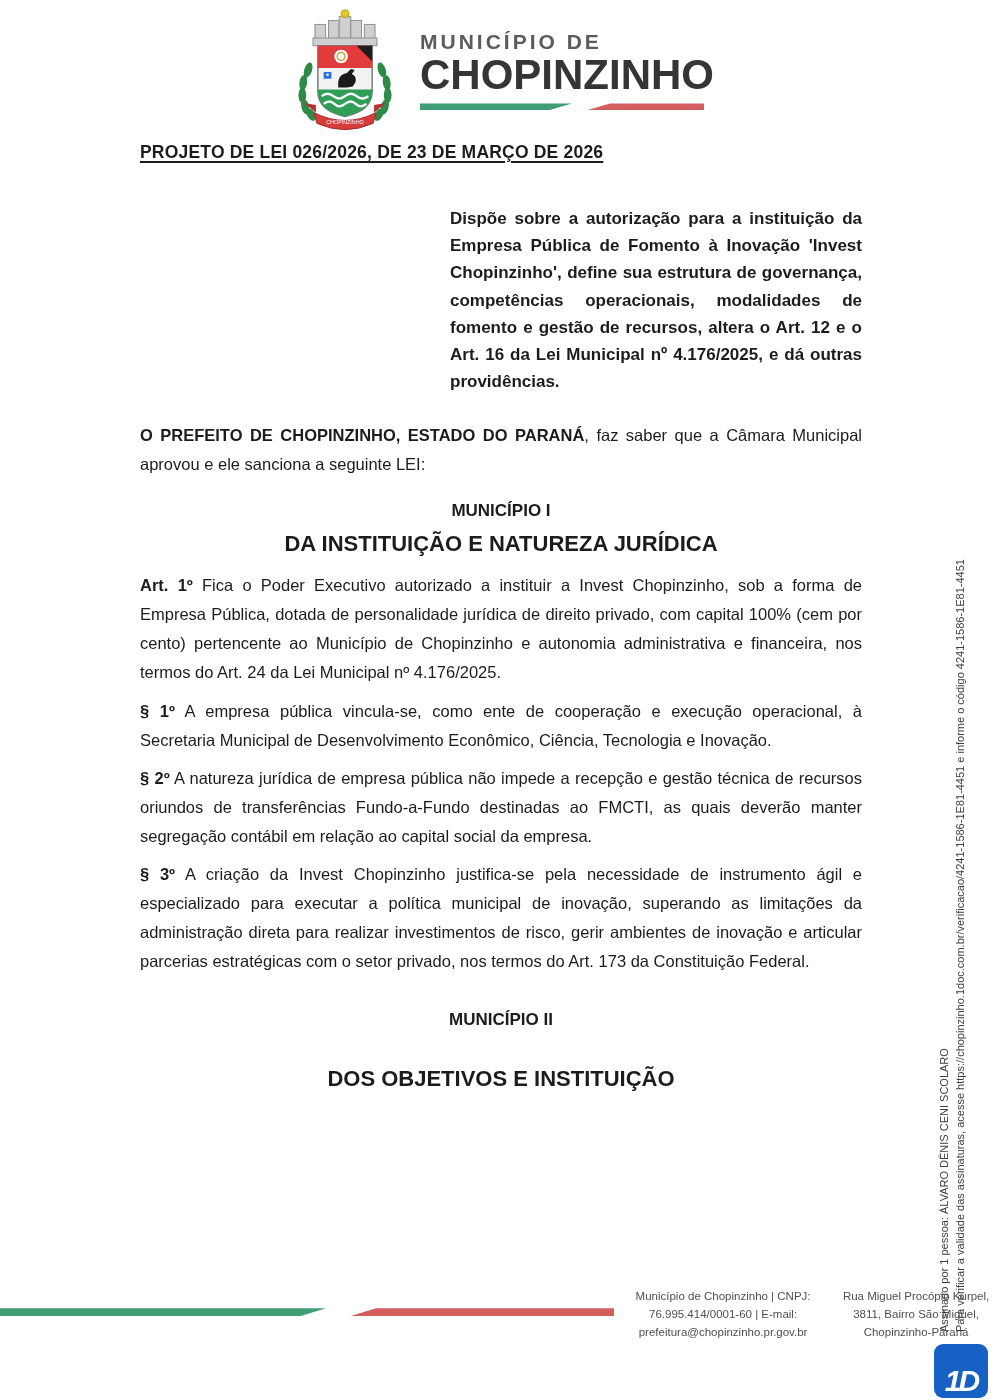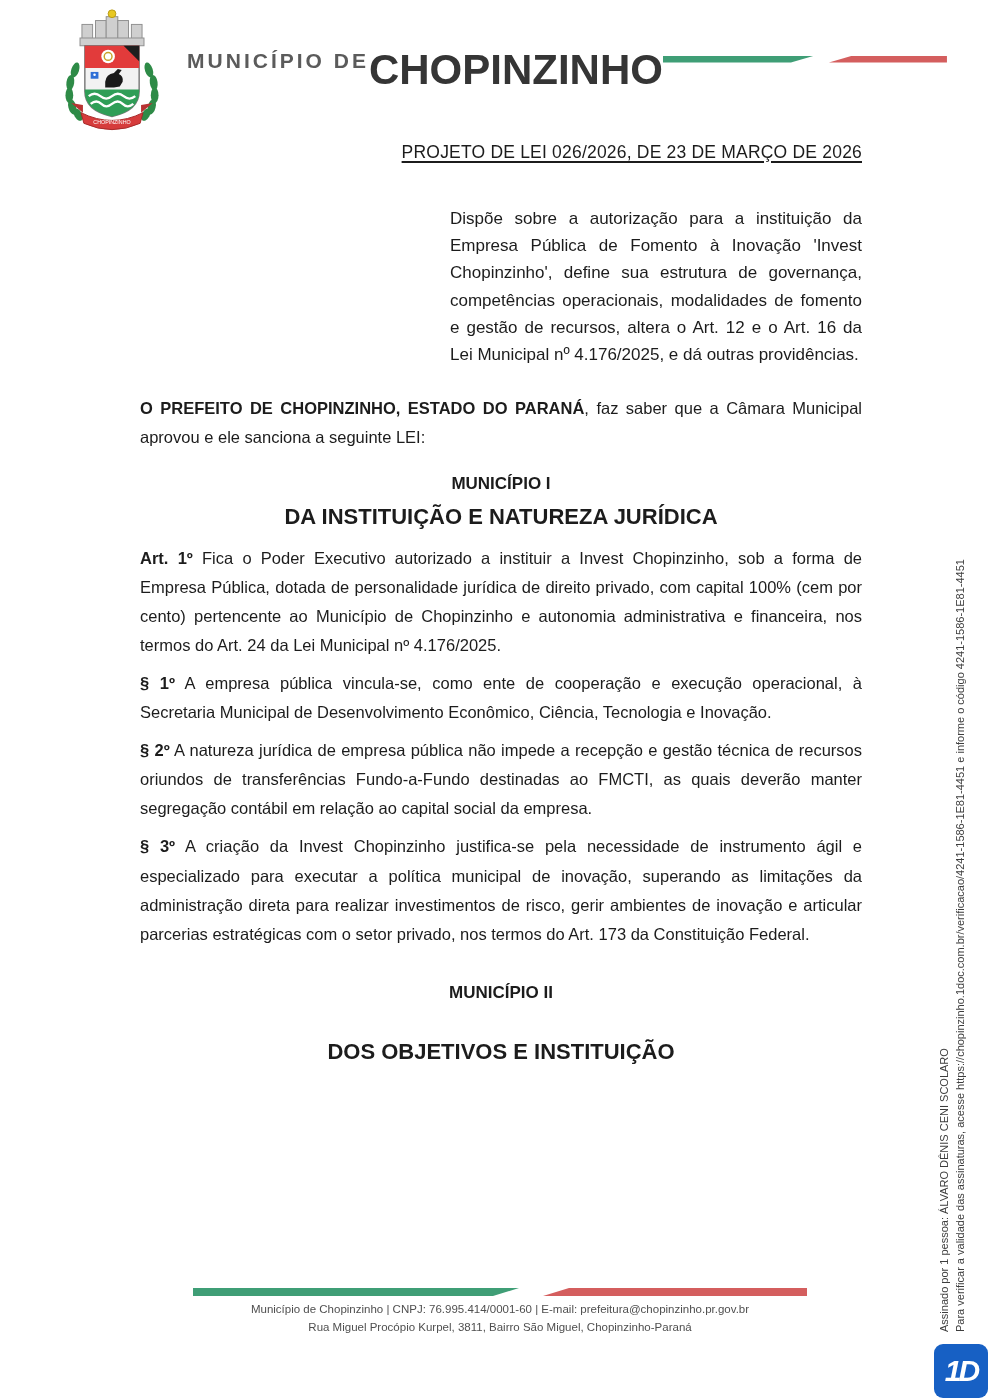--- a/index.html
+++ b/index.html
@@ -4,58 +4,58 @@
 <style>
   html,body{margin:0;padding:0;background:#ffffff;}
   .sheet{
     position:relative;width:1000px;height:1400px;background:#ffffff;overflow:hidden;
     font-family:"Liberation Sans", sans-serif;color:#1c1c1c;
   }
 
   
   .header{position:absolute;top:6px;left:0;width:100%;display:flex;justify-content:center;align-items:center;gap:16px;}
   .crest{width:118px;height:128px;flex:0 0 auto;}
-  .org-text{display:flex;flex-direction:row;align-items:flex-start;}
+  .org-text{display:flex;flex-direction:column;align-items:flex-start;}
   .org-prefix{font-size:21px;font-weight:bold;color:#5b5b5b;letter-spacing:3px;}
   .org-name{font-size:42px;font-weight:bold;color:#353535;letter-spacing:0px;line-height:1.02;}
   .org-stripes{display:flex;gap:14px;margin-top:7px;}
   .stripe{height:7px;}
   .stripe-green{width:152px;background:#3f9e76;clip-path:polygon(0 0,100% 0,calc(100% - 24px) 100%,0 100%);}
   .stripe-red{width:118px;background:#d45e5e;clip-path:polygon(24px 0,100% 0,100% 100%,0 100%);}
 
   
   .content{position:absolute;left:140px;width:722px;top:142px;}
-  .doc-title{text-align:right;font-weight:normal;font-size:17.5px;margin:0 0 42px 0;
+  .doc-title{text-align:left;font-weight:bold;font-size:17.5px;margin:0 0 42px 0;
              text-decoration:underline;text-decoration-thickness:2px;text-underline-offset:3px;letter-spacing:.2px;}
-  .ementa{margin-left:310px;font-weight:normal;text-align:justify;font-size:17px;line-height:1.6;margin-bottom:26px;}
+  .ementa{margin-left:310px;font-weight:bold;text-align:justify;font-size:17px;line-height:1.6;margin-bottom:26px;}
   .par{text-align:justify;font-size:16.5px;line-height:1.76;margin:0 0 9px 0;}
   .preamble{margin-bottom:16px;}
   .chapter-label{text-align:center;font-weight:bold;font-size:17px;margin:22px 0 10px 0;}
   .chapter-title{text-align:center;font-weight:bold;font-size:22px;margin:0 0 14px 0;}
   .chapter-label.ch2{margin-top:34px;}
   .chapter-title.ch2{margin-top:36px;}
 
   
-  .footer{position:absolute;left:0;top:1288px;width:100%;display:flex;flex-direction:column;align-items:center;}
+  .footer{position:absolute;left:0;top:1288px;width:100%;display:flex;flex-direction:row;align-items:center;}
   .footer-stripes{display:flex;gap:24px;margin-bottom:5px;}
   .fstripe{height:8px;}
   .fstripe-green{width:326px;background:#3f9e76;clip-path:polygon(0 0,100% 0,calc(100% - 26px) 100%,0 100%);}
   .fstripe-red{width:264px;background:#d45e5e;clip-path:polygon(26px 0,100% 0,100% 100%,0 100%);}
   .footer-line{font-size:11.5px;color:#4f4f4f;line-height:1.55;text-align:center;}
 
   
   .signature-sidebar{
     position:absolute;left:936px;top:1332px;width:900px;
     transform:rotate(-90deg);transform-origin:0 0;
     font-size:11px;color:#3d3d3d;line-height:16px;white-space:nowrap;
   }
 
   
   .stamp{position:absolute;left:934px;top:1344px;width:54px;height:54px;background:#1760c4;border-radius:9px;
-         display:flex;align-items:center;justify-content:center;}
+         display:flex;align-items:flex-end;justify-content:center;}
   .stamp span{color:#ffffff;font-weight:bold;font-size:30px;letter-spacing:-3px;font-style:italic;}
 </style>
 </head>
 <body>
 
 <div class="sheet">
 
   <div class="header">
     <svg class="crest" viewBox="0 0 120 132" aria-hidden="true">
 

